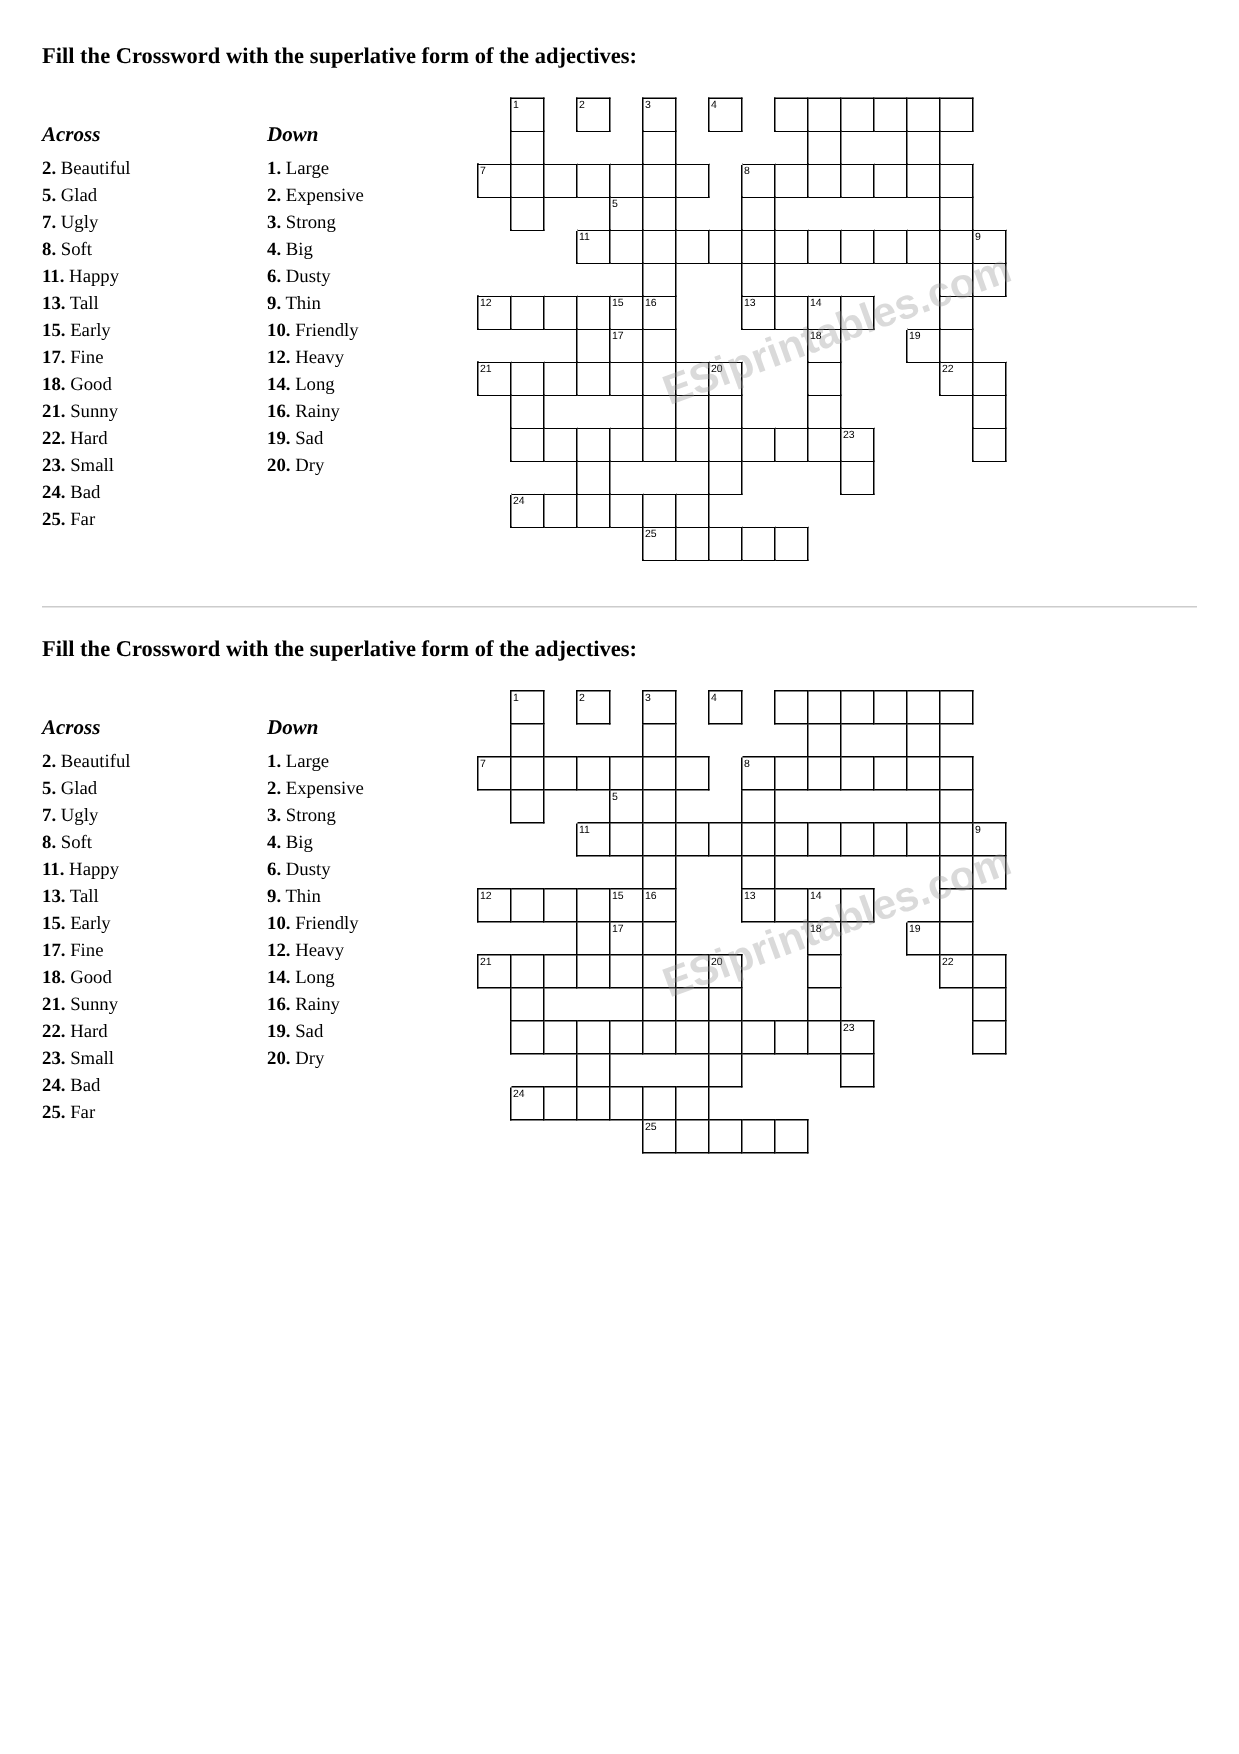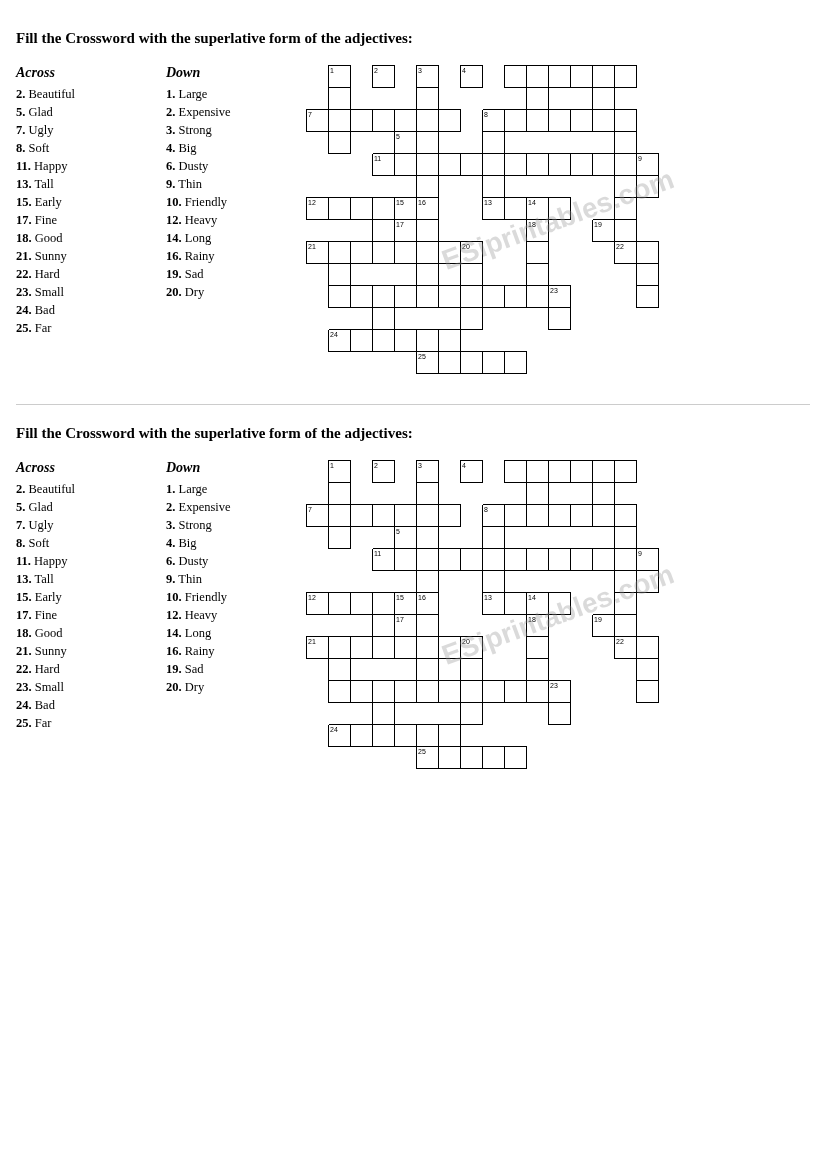--- a/index.html
+++ b/index.html
@@ -5,35 +5,35 @@
     * { box-sizing: border-box; margin: 0; padding: 0; }
     body {
       background: #fff;
       font-family: 'Times New Roman', Times, serif;
       font-size: 13px;
       color: #000;
       width: 826px;
       min-height: 1169px;
     }
     .page {
-      padding: 30px 16px;
+      padding: 30px 28px;
     }
     .section {
       margin-bottom: 30px;
     }
     .title {
       font-size: 15px;
       font-weight: bold;
       margin-bottom: 18px;
       font-family: 'Times New Roman', Times, serif;
     }
     .content-area {
       display: flex;
       gap: 10px;
-      align-items: flex-start;
+      align-items: center;
     }
     .clues-area {
       display: flex;
       gap: 30px;
       min-width: 280px;
     }
     .clue-col {
       min-width: 120px;
     }
     .clue-col-header {

